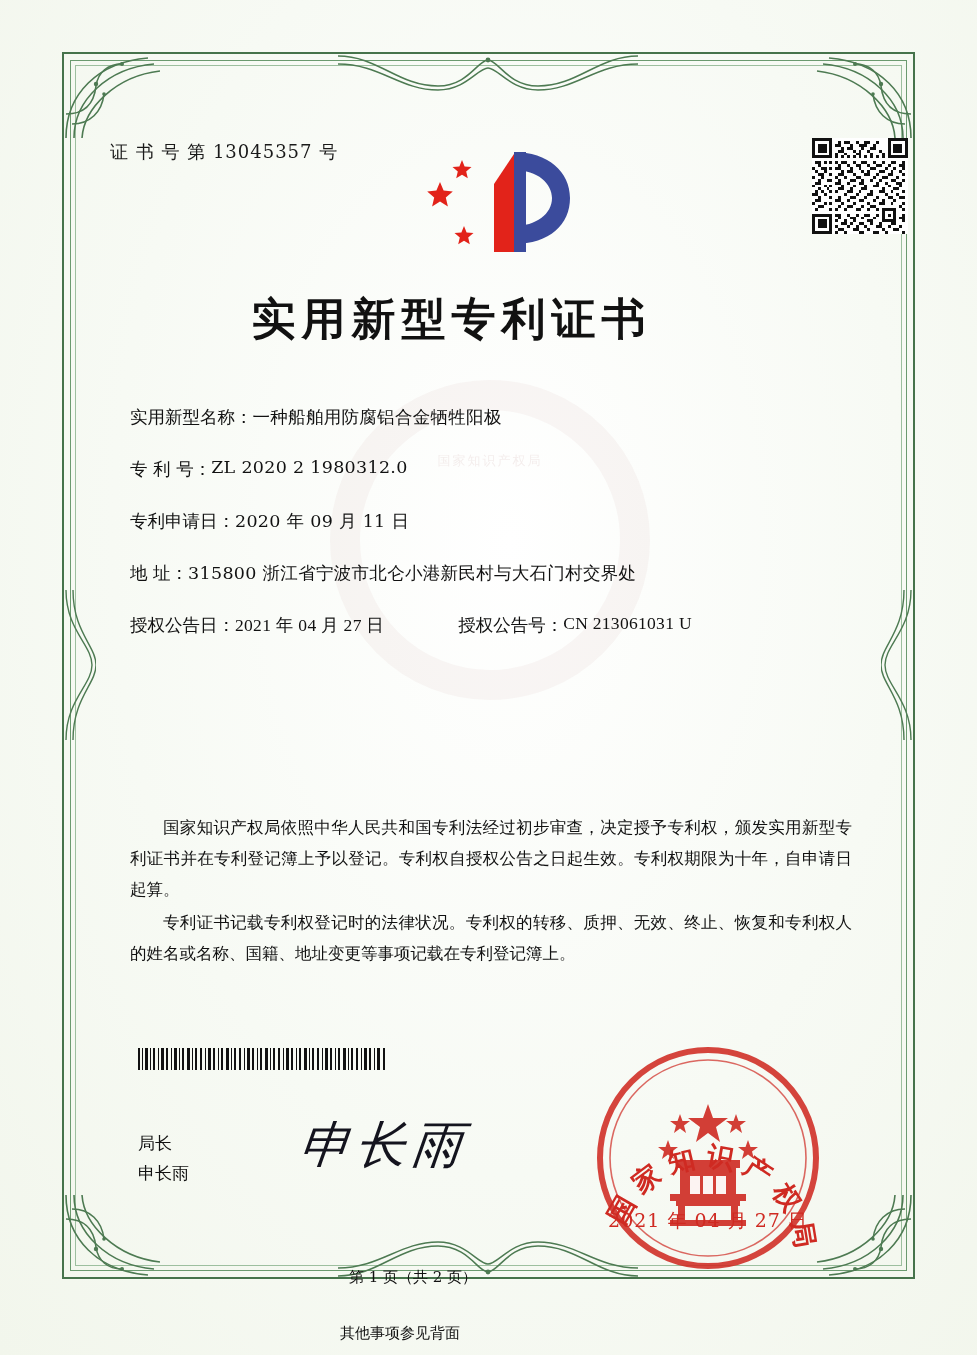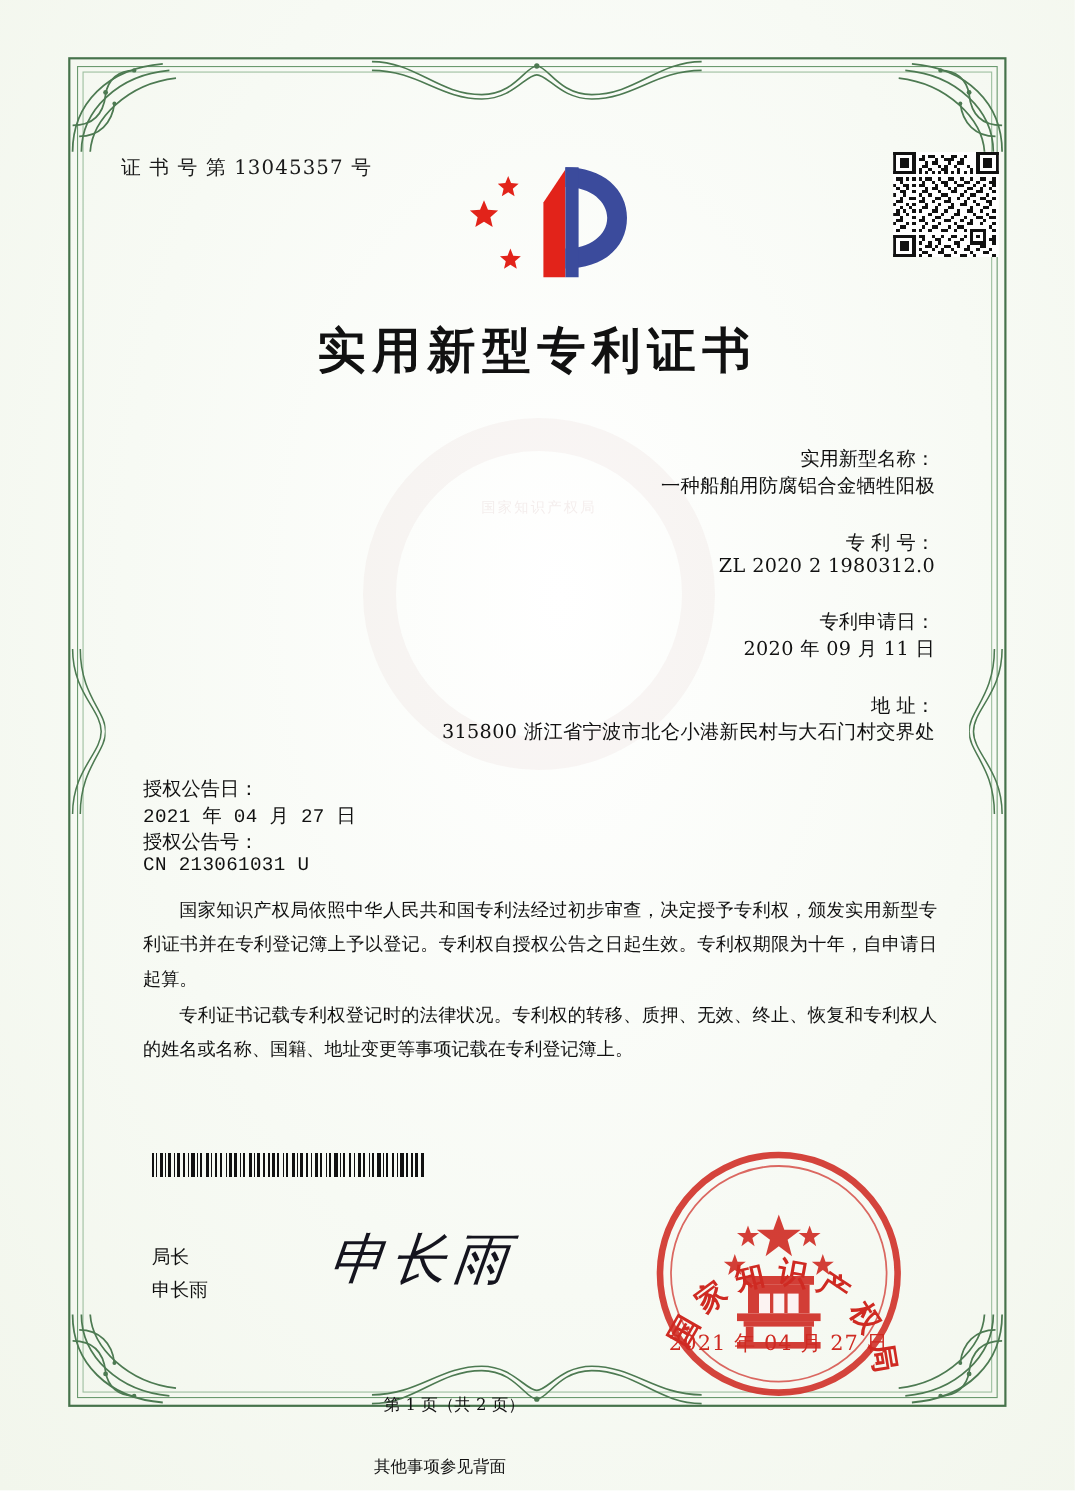--- a/index.html
+++ b/index.html
@@ -122,60 +122,58 @@
   .qrcode {
     position: absolute;
     right: 110px; top: 138px;
     width: 96px; height: 96px;
   }
 
   
   .title {
     position: absolute;
     left: 0; top: 290px;
-    width: 977px;
+    width: 903px;
     text-align: center;
     font-size: 44px;
     font-weight: bold;
     letter-spacing: 6px;
     color: #111;
     font-family: Liberation Sans, sans-serif;
   }
 
   
   .fields {
     position: absolute;
     left: 130px; top: 405px;
     width: 720px;
   }
   .field-row {
     display: flex;
-    align-items: flex-end;
+    align-items: flex-start;
     margin-bottom: 28px;
     font-size: 17.5px;
     color: #111;
     font-family: "DejaVu Serif", "Liberation Serif", serif;
-    flex-direction: column;
   }
   .field-label {
     white-space: nowrap;
     letter-spacing: 0px;
   }
   .field-value {
     white-space: nowrap;
     letter-spacing: 0.3px;
   }
 
   .pub-row {
     display: flex;
     font-size: 17.5px;
     color: #111;
-    font-family: Liberation Mono, monospace;
+    font-family: Liberation Serif, serif;
     margin-bottom: 31px;
-    flex-direction: column;
   }
   .pub-gap { width: 74px; }
 
   
   .body-text {
     position: absolute;
     left: 130px; top: 812px;
     width: 722px;
     font-size: 16.5px;
     line-height: 31px;

